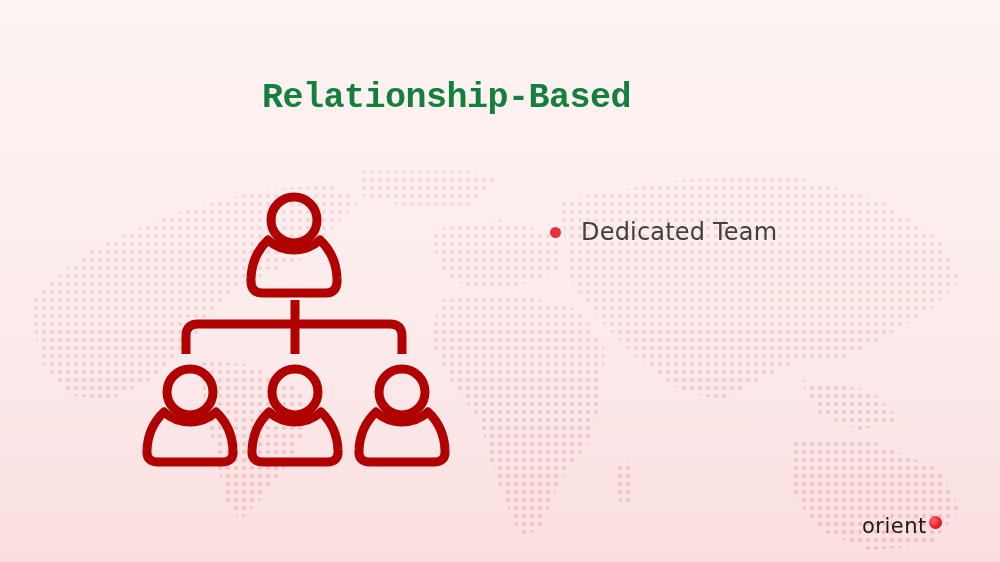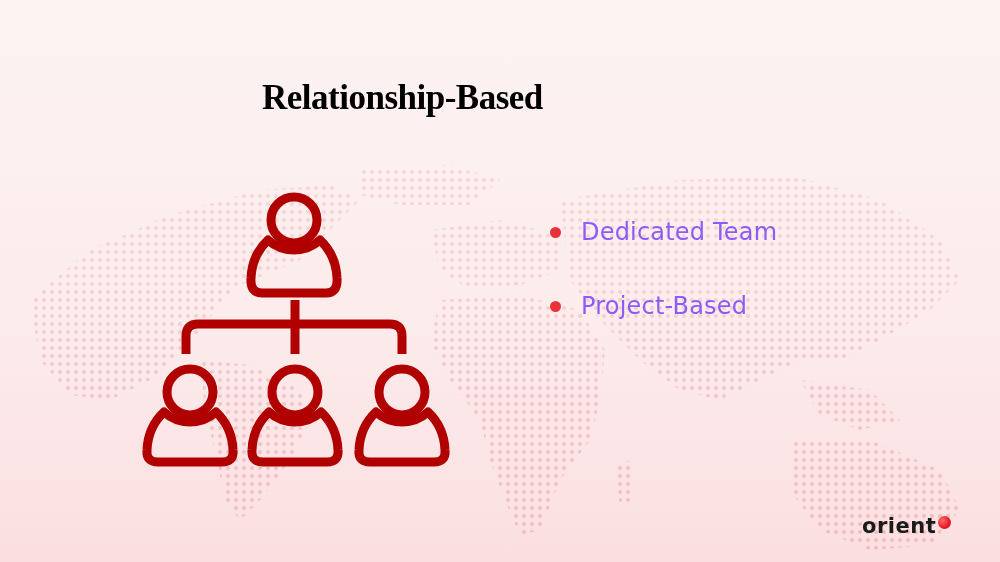--- a/index.html
+++ b/index.html
@@ -4,30 +4,30 @@
 <style>
   html, body { margin: 0; padding: 0; }
   body {
     width: 1000px; height: 562px; overflow: hidden; position: relative;
     background: linear-gradient(180deg, #fdf3f3 0%, #fcecec 55%, #fbdfe0 100%);
     font-family: "DejaVu Sans", "Liberation Sans", sans-serif;
   }
   .map-layer { position: absolute; left: 0; top: 0; width: 1000px; height: 562px; pointer-events: none; }
   .heading {
     position: absolute; left: 262px; top: 78px;
-    font-family: Liberation Serif, serif; font-weight: bold;
-    font-size: 35px; letter-spacing: -0.5px; color: #000000; white-space: nowrap;
+    font-family: Liberation Mono, monospace; font-weight: bold;
+    font-size: 35px; letter-spacing: -0.5px; color: #15803d; white-space: nowrap;
   }
   .org-icon { position: absolute; left: 130px; top: 180px; }
   .bullets { position: absolute; left: 550px; top: 214px; margin: 0; padding: 0; list-style: none; }
   .bullet-item { display: flex; align-items: center; height: 36px; margin-bottom: 38px; }
   .bullet-dot { width: 11px; height: 11px; border-radius: 50%; background: #e8323a; margin-right: 20px; flex: none; }
-  .bullet-text { font-size: 24px; color: #8b5cf6; white-space: nowrap; letter-spacing: 0.2px; }
+  .bullet-text { font-size: 24px; color: #404040; white-space: nowrap; letter-spacing: 0.2px; }
   .logo { position: absolute; left: 862px; top: 513px; display: flex; align-items: flex-start; }
-  .logo-text { font-family: "DejaVu Sans", sans-serif; font-weight: bold; font-size: 21px; color: #1a1a1a; letter-spacing: 0.5px; line-height: 26px; }
+  .logo-text { font-family: "DejaVu Sans", sans-serif; font-weight: normal; font-size: 21px; color: #1a1a1a; letter-spacing: 0.5px; line-height: 26px; }
   .logo-dot { width: 13px; height: 13px; border-radius: 50%; margin-left: 2px; margin-top: 3px;
     background: radial-gradient(circle at 35% 35%, #ff6b6b 0%, #e8202a 55%, #b00d0d 100%); }
 </style>
 </head>
 <body>
 
 <svg class="map-layer" width="1000" height="562" viewBox="0 0 1000 562">
   <defs>
     <pattern id="dots" width="8" height="8" patternUnits="userSpaceOnUse">
       <circle cx="4" cy="4" r="2" fill="#f2b8bd"></circle>
@@ -92,22 +92,18 @@
       <path d="M376 412 Q360 427 359 450 Q358 462 370 462 L434 462 Q446 462 445 450 Q444 427 428 412 Q417 422 402 422 Q387 422 376 412 Z"></path>
     </g>
   </g>
 </svg>
 
 <ul class="bullets">
   <li class="bullet-item">
     <span class="bullet-dot"></span>
     <span class="bullet-text">Dedicated Team</span>
   </li>
-  <li class="bullet-item">
-    <span class="bullet-dot"></span>
-    <span class="bullet-text">Project-Based</span>
-  </li>
 </ul>
 
 <div class="logo">
   <span class="logo-text">orient</span>
   <span class="logo-dot"></span>
 </div>
 
 </body></html>

